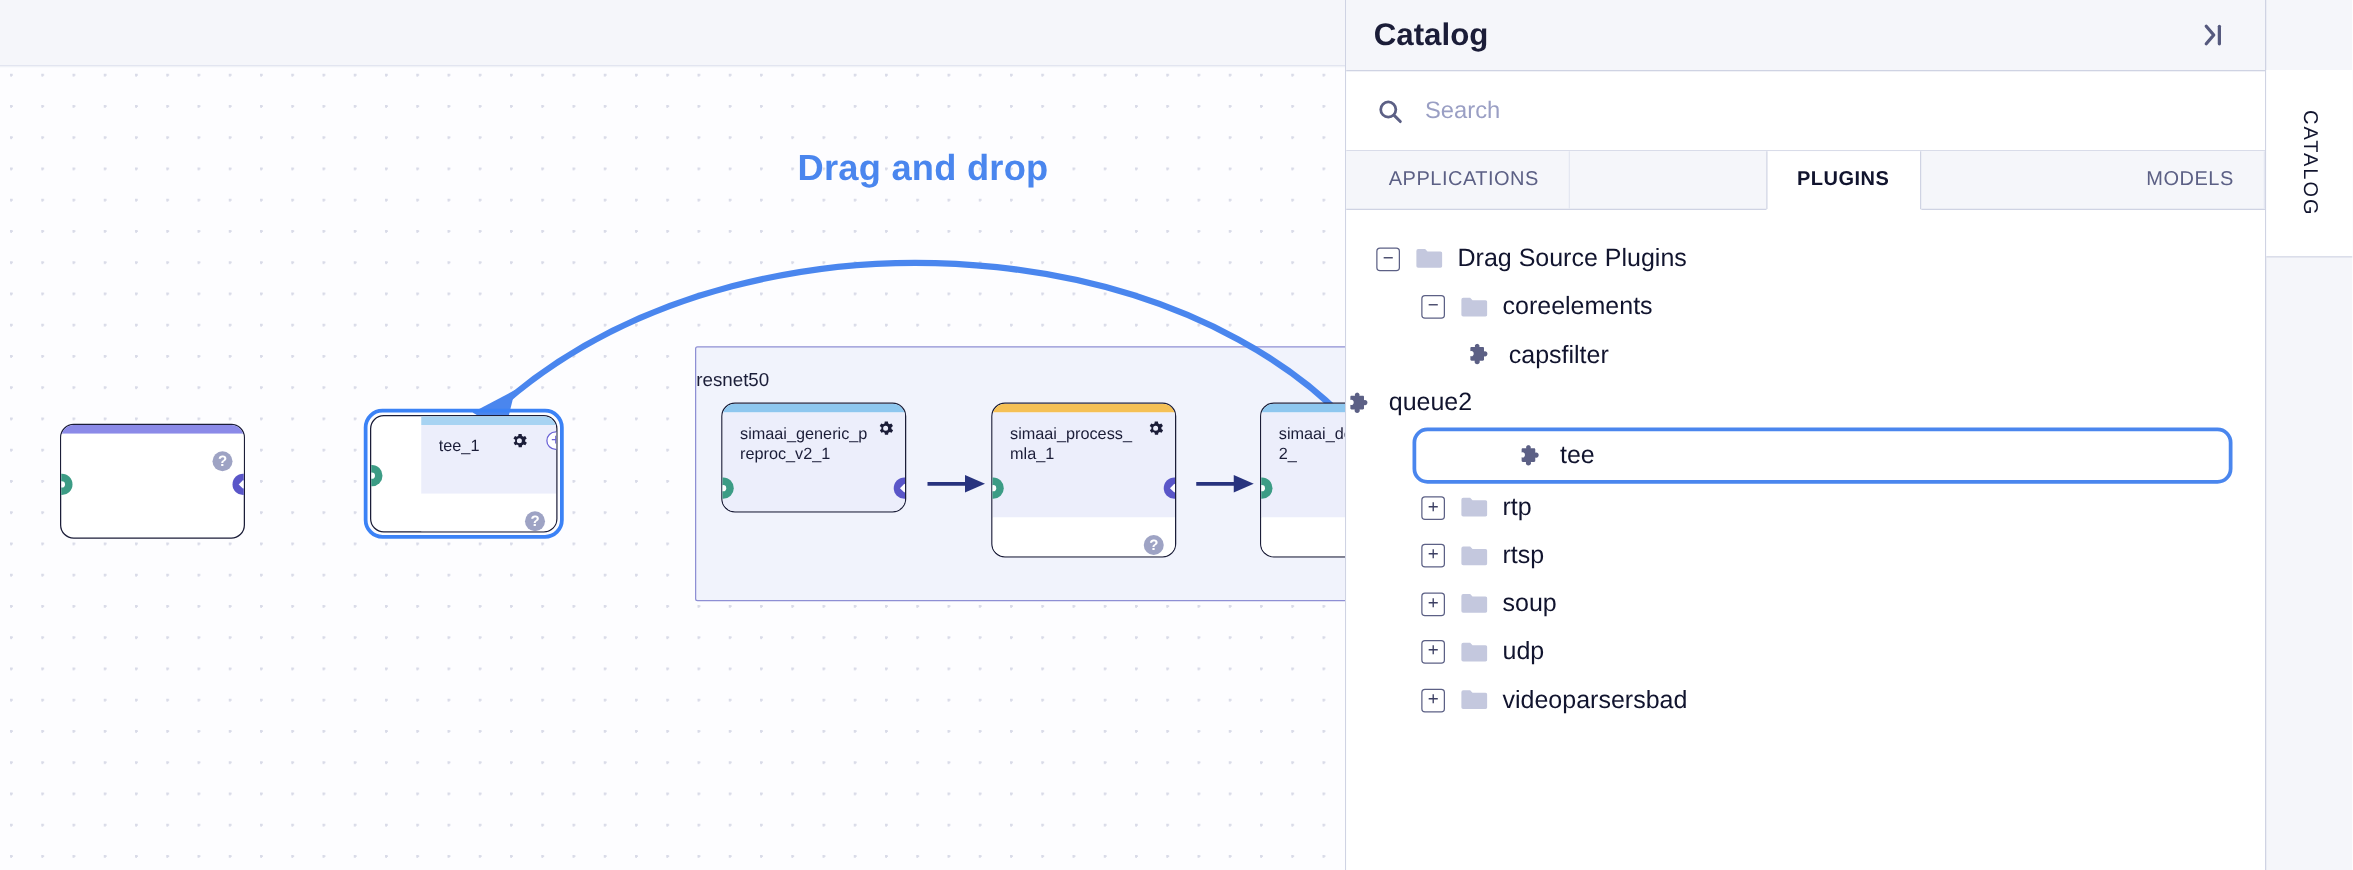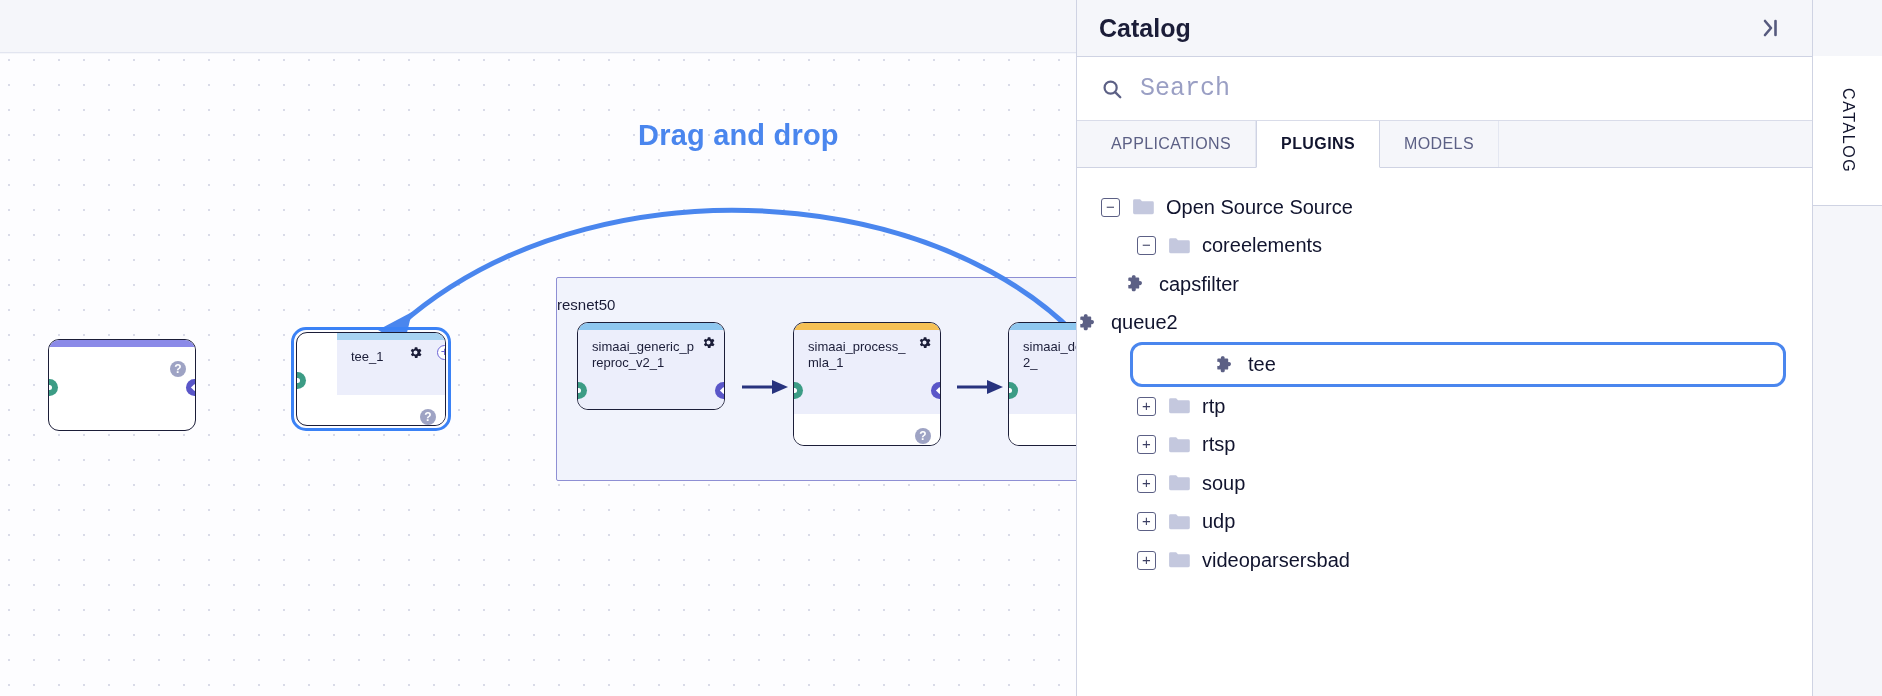--- a/index.html
+++ b/index.html
@@ -186,35 +186,36 @@
   .search-row {
     height: 64px;
     display: flex; align-items: center;
     padding: 0 24px;
     border-bottom: 1px solid #d9dce9;
     background: #ffffff;
   }
   .search-icon { width: 22px; height: 22px; color: #5c6085; margin-right: 17px; flex: 0 0 22px; }
   .search-input {
     border: none; outline: none;
-    font-size: 25px;
+    font-size: 19px;
     color: #404040;
     background: transparent;
     width: 100%;
-    font-family: Liberation Mono, monospace;
+    font-family: Liberation Sans, sans-serif;
   }
   .search-input::placeholder { color: #9a9fc4; }
 
   .tabs {
     height: 47px;
     display: flex;
     align-items: stretch;
     background: #f5f6fa;
     border-bottom: 1px solid #cfd3e3;
     padding-left: 10px;
+    justify-content: space-between;
   }
   .tab {
     display: flex; align-items: center; justify-content: center;
     padding: 0 24px;
     font-size: 16px;
     color: #5c6085;
     letter-spacing: 0.4px;
     cursor: pointer;
     background: transparent;
     border-right: 1px solid #e4e7f1;
@@ -415,32 +416,32 @@
         <div class="tab">MODELS</div>
       </div>
 
       <div class="tree">
 
         <div class="tree-row" style="padding-left:24px;">
           <div class="expander">−</div>
           <svg class="folder-icon" viewBox="0 0 24 20">
             <path fill="#c4c8de" d="M1 3a1.6 1.6 0 0 1 1.6-1.6h6.2l2.1 2.2h11.5a1.6 1.6 0 0 1 1.6 1.6v11.3a1.6 1.6 0 0 1-1.6 1.6H2.6A1.6 1.6 0 0 1 1 16.5z"></path>
           </svg>
-          <div class="tree-label" style="font-weight:normal;">Open Source Source</div>
+          <div class="tree-label" style="font-weight:normal;">Drag Source Plugins</div>
         </div>
 
         <div class="tree-row" style="padding-left:60px;">
           <div class="expander">−</div>
           <svg class="folder-icon" viewBox="0 0 24 20">
             <path fill="#c4c8de" d="M1 3a1.6 1.6 0 0 1 1.6-1.6h6.2l2.1 2.2h11.5a1.6 1.6 0 0 1 1.6 1.6v11.3a1.6 1.6 0 0 1-1.6 1.6H2.6A1.6 1.6 0 0 1 1 16.5z"></path>
           </svg>
           <div class="tree-label">coreelements</div>
         </div>
 
-        <div class="tree-row" style="padding-left:48px;">
+        <div class="tree-row" style="padding-left:96px;">
           <svg class="puzzle-icon" viewBox="0 0 24 24">
             <path fill="#5c6085" d="M9.3 2.1c1.3 0 2.3.9 2.3 2 0 .3-.1.6-.2.9h3.1c.6 0 1 .4 1 1v2.9c.3-.1.6-.2.9-.2 1.2 0 2.1 1 2.1 2.3s-.9 2.3-2.1 2.3c-.3 0-.6-.1-.9-.2V16c0 .6-.4 1-1 1h-2.9c.1.3.2.6.2.9 0 1.2-1 2.1-2.3 2.1S7.3 19.1 7.3 17.9c0-.3.1-.6.2-.9H4.6c-.6 0-1-.4-1-1v-3.1c.3.1.6.2.9.2 1.2 0 2-1 2-2.3s-.8-2.3-2-2.3c-.3 0-.6.1-.9.2V6c0-.6.4-1 1-1h3.1c-.1-.3-.2-.6-.2-.9 0-1.1 1-2 2.3-2z"></path>
           </svg>
           <div class="tree-label">capsfilter</div>
         </div>
 
         <div class="tree-row" style="">
           <svg class="puzzle-icon" viewBox="0 0 24 24">
             <path fill="#5c6085" d="M9.3 2.1c1.3 0 2.3.9 2.3 2 0 .3-.1.6-.2.9h3.1c.6 0 1 .4 1 1v2.9c.3-.1.6-.2.9-.2 1.2 0 2.1 1 2.1 2.3s-.9 2.3-2.1 2.3c-.3 0-.6-.1-.9-.2V16c0 .6-.4 1-1 1h-2.9c.1.3.2.6.2.9 0 1.2-1 2.1-2.3 2.1S7.3 19.1 7.3 17.9c0-.3.1-.6.2-.9H4.6c-.6 0-1-.4-1-1v-3.1c.3.1.6.2.9.2 1.2 0 2-1 2-2.3s-.8-2.3-2-2.3c-.3 0-.6.1-.9.2V6c0-.6.4-1 1-1h3.1c-.1-.3-.2-.6-.2-.9 0-1.1 1-2 2.3-2z"></path>
           </svg>

